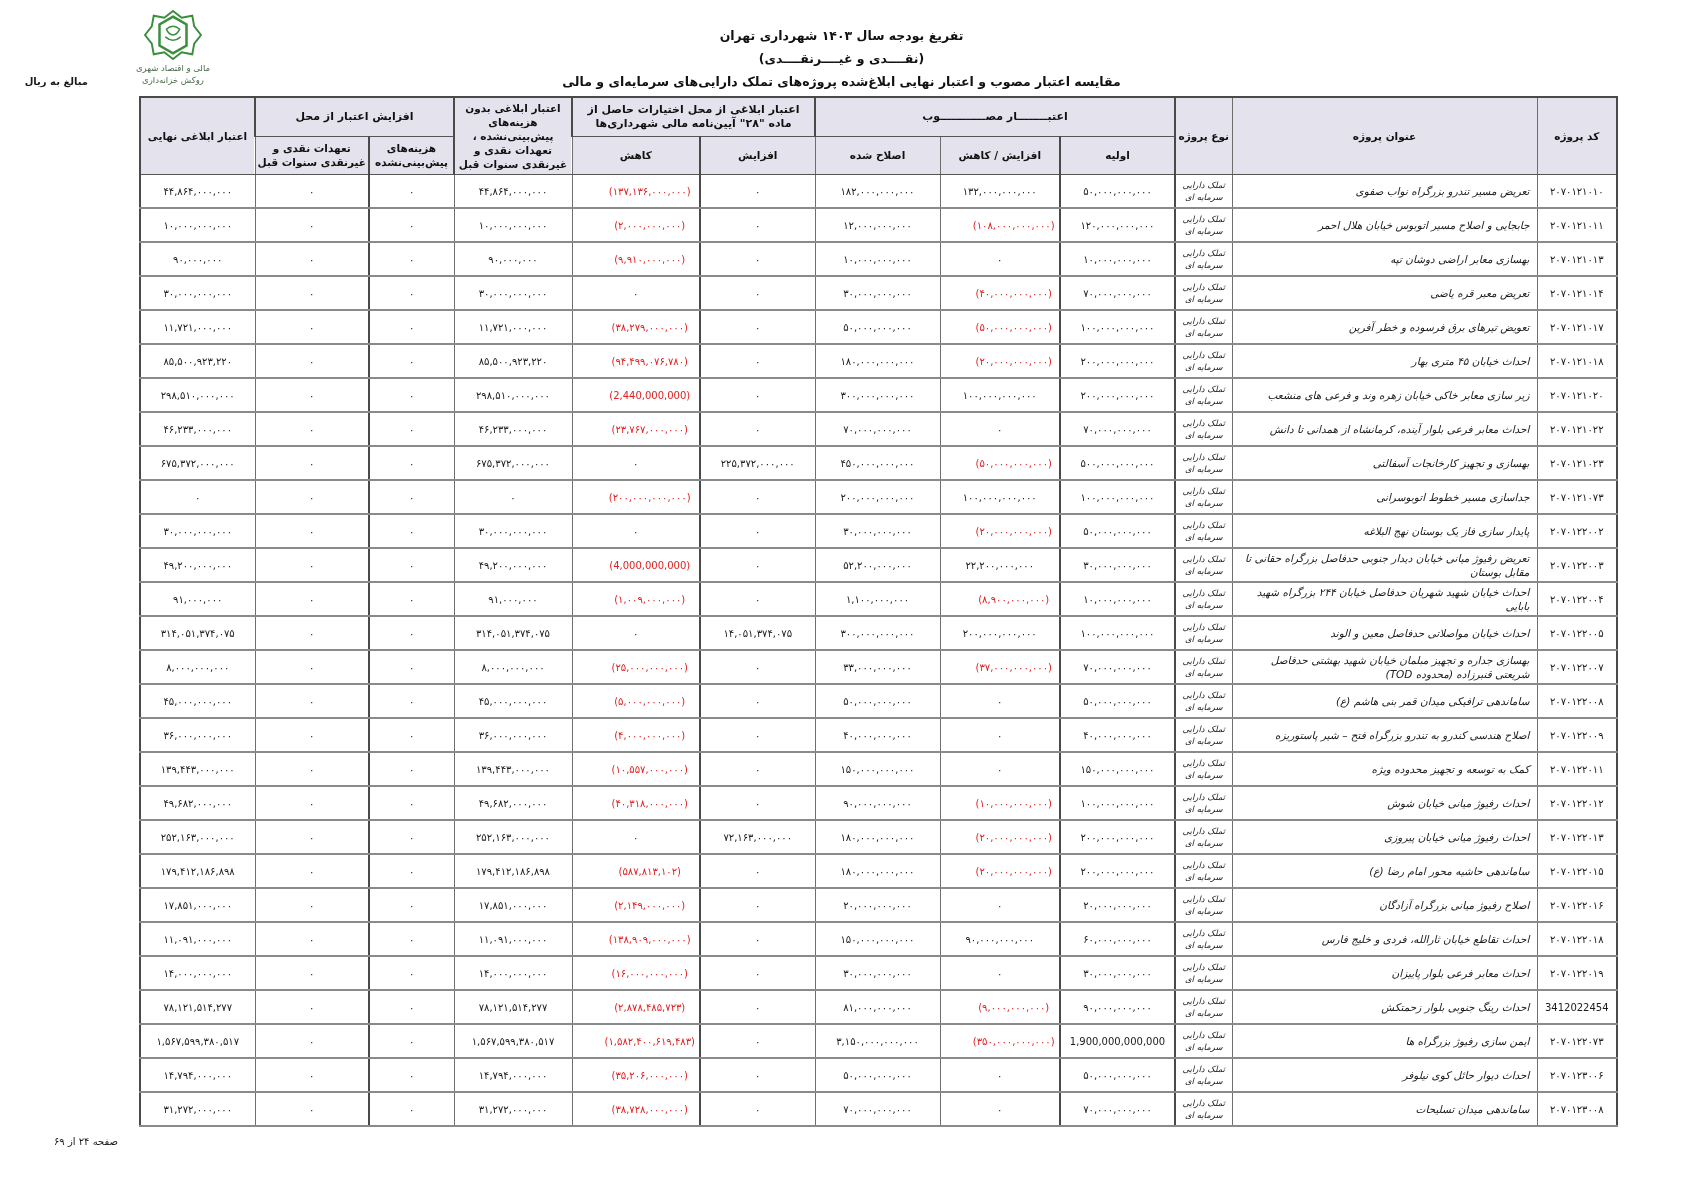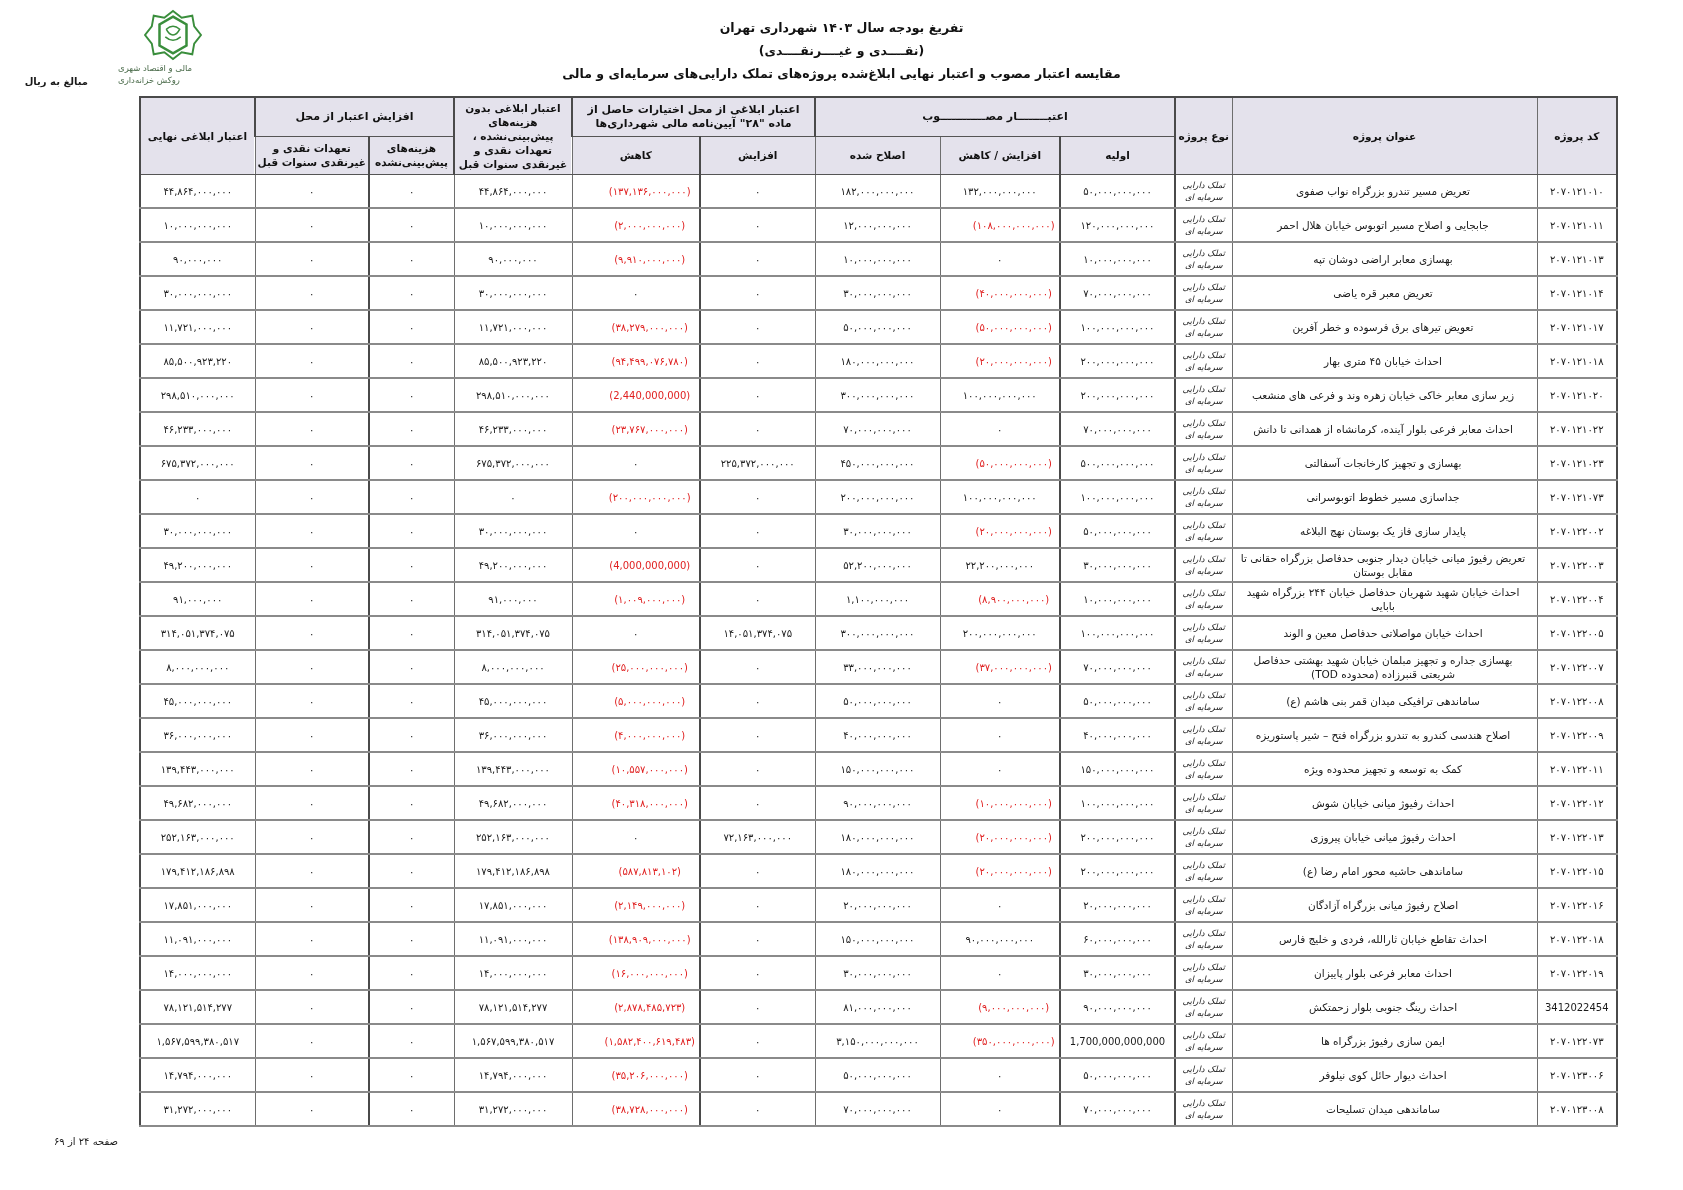--- a/index.html
+++ b/index.html
@@ -1,37 +1,37 @@
 <!DOCTYPE html>
 <html lang="fa" dir="rtl"><head>
 <meta charset="utf-8">
 <style>
   html,body{margin:0;padding:0;background:#ffffff;}
   body{font-family:"DejaVu Sans","Liberation Sans",sans-serif;color:#1a1a1a;}
   .page{position:relative;width:1683px;height:1190px;background:#fff;overflow:hidden;direction:rtl;}
 
   
-  .doc-titles{position:absolute;top:16px;right:0;left:0;text-align:center;}
+  .doc-titles{position:absolute;top:24px;right:0;left:0;text-align:center;}
   .doc-titles div{font-weight:bold;font-size:12.5px;line-height:23px;color:#111;}
 
   
-  .logo-block{position:absolute;top:8px;left:118px;width:110px;text-align:left;}
+  .logo-block{position:absolute;top:8px;left:118px;width:110px;text-align:center;}
   .logo-block svg{display:block;margin:0 auto;}
   .logo-cap{font-size:8.5px;color:#4a6b4a;line-height:12px;white-space:nowrap;}
 
   .amounts-note{position:absolute;top:76px;right:1595px;font-weight:bold;font-size:10px;white-space:nowrap;}
 
   
   table.budget{position:absolute;top:96px;right:65px;width:1477px;border-collapse:collapse;table-layout:fixed;}
   table.budget td,table.budget th{border:1px solid #6e6e6e;vertical-align:middle;overflow:hidden;}
   table.budget th{background:#e4e2ec;font-weight:bold;font-size:10.5px;line-height:14px;padding:3px 2px;color:#111;}
   table.budget th.group{font-size:11px;}
   table.budget td{font-size:10px;padding:2px 4px;height:28px;text-align:center;border-bottom-width:2px;border-bottom-color:#8a8a8a;}
   table.budget thead th{border-bottom-color:#555;}
-  table.budget .col-title-cell{text-align:center;padding-right:7px;font-size:10.5px;line-height:14px;}
+  table.budget .col-title-cell{text-align:right;padding-right:7px;font-size:10.5px;line-height:14px;font-style:italic;}
   table.budget .col-type-cell{font-size:8.5px;line-height:12px;padding:1px;font-style:italic;}
   td.num span{unicode-bidi:isolate;direction:ltr;display:inline-block;}
   .neg{color:#e02020;margin-left:28px;}
   
   .b-thick{border-left-width:2px !important;border-left-color:#4a4a4a !important;}
   table.budget{border:2px solid #4a4a4a;}
 
   .page-footer{position:absolute;top:1136px;right:1565px;font-size:10px;white-space:nowrap;}
 </style>
 </head>
@@ -443,21 +443,21 @@
           <td class="num"><span dir="ltr" class="neg">(۲,۸۷۸,۴۸۵,۷۲۳)</span></td>
           <td class="num"><span dir="ltr">۷۸,۱۲۱,۵۱۴,۲۷۷</span></td>
           <td class="b-thick num"><span dir="ltr">۰</span></td>
           <td class="num"><span dir="ltr">۰</span></td>
           <td class="b-thick num"><span dir="ltr">۷۸,۱۲۱,۵۱۴,۲۷۷</span></td>
         </tr>
         <tr>
           <td>۲۰۷۰۱۲۲۰۷۳</td>
           <td class="col-title-cell">ایمن سازی رفیوژ بزرگراه ها</td>
           <td class="col-type-cell b-thick">تملک دارایی سرمایه ای</td>
-          <td class="b-thick num"><span dir="ltr">1,700,000,000,000</span></td>
+          <td class="b-thick num"><span dir="ltr">1,900,000,000,000</span></td>
           <td class="num"><span dir="ltr" class="neg">(۳۵۰,۰۰۰,۰۰۰,۰۰۰)</span></td>
           <td class="num"><span dir="ltr">۳,۱۵۰,۰۰۰,۰۰۰,۰۰۰</span></td>
           <td class="b-thick num"><span dir="ltr">۰</span></td>
           <td class="num"><span dir="ltr" class="neg">(۱,۵۸۲,۴۰۰,۶۱۹,۴۸۳)</span></td>
           <td class="num"><span dir="ltr">۱,۵۶۷,۵۹۹,۳۸۰,۵۱۷</span></td>
           <td class="b-thick num"><span dir="ltr">۰</span></td>
           <td class="num"><span dir="ltr">۰</span></td>
           <td class="b-thick num"><span dir="ltr">۱,۵۶۷,۵۹۹,۳۸۰,۵۱۷</span></td>
         </tr>
         <tr>

